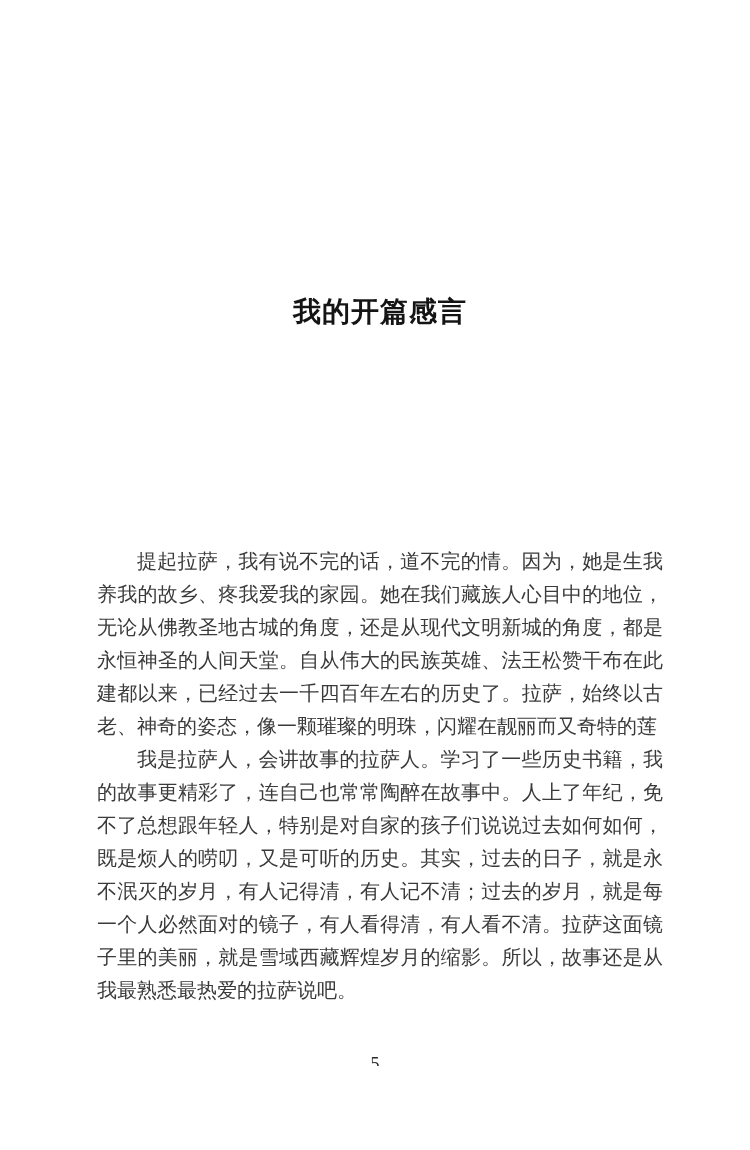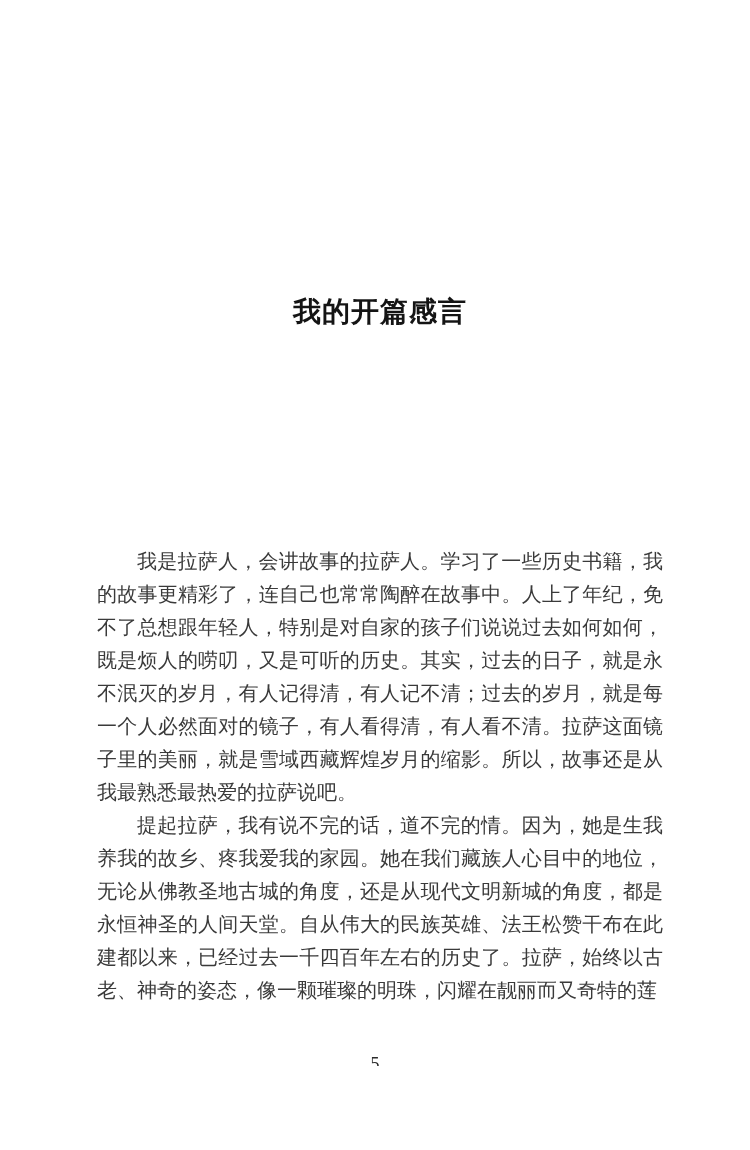--- a/index.html
+++ b/index.html
@@ -55,19 +55,19 @@
   }
 </style>
 </head>
 <body>
 
 <div class="page">
 
   <h1 class="chapter-title">我的开篇感言</h1>
 
   <div class="body-text">
+    <p>提起拉萨，我有说不完的话，道不完的情。因为，她是生我养我的故乡、疼我爱我的家园。她在我们藏族人心目中的地位，无论从佛教圣地古城的角度，还是从现代文明新城的角度，都是永恒神圣的人间天堂。自从伟大的民族英雄、法王松赞干布在此建都以来，已经过去一千四百年左右的历史了。拉萨，始终以古老、神奇的姿态，像一颗璀璨的明珠，闪耀在靓丽而又奇特的莲</p>
     <p>我是拉萨人，会讲故事的拉萨人。学习了一些历史书籍，我的故事更精彩了，连自己也常常陶醉在故事中。人上了年纪，免不了总想跟年轻人，特别是对自家的孩子们说说过去如何如何，既是烦人的唠叨，又是可听的历史。其实，过去的日子，就是永不泯灭的岁月，有人记得清，有人记不清；过去的岁月，就是每一个人必然面对的镜子，有人看得清，有人看不清。拉萨这面镜子里的美丽，就是雪域西藏辉煌岁月的缩影。所以，故事还是从我最熟悉最热爱的拉萨说吧。</p>
-    <p>提起拉萨，我有说不完的话，道不完的情。因为，她是生我养我的故乡、疼我爱我的家园。她在我们藏族人心目中的地位，无论从佛教圣地古城的角度，还是从现代文明新城的角度，都是永恒神圣的人间天堂。自从伟大的民族英雄、法王松赞干布在此建都以来，已经过去一千四百年左右的历史了。拉萨，始终以古老、神奇的姿态，像一颗璀璨的明珠，闪耀在靓丽而又奇特的莲</p>
   </div>
 
   <div class="page-number">5</div>
 
 </div>
 
 </body></html>

